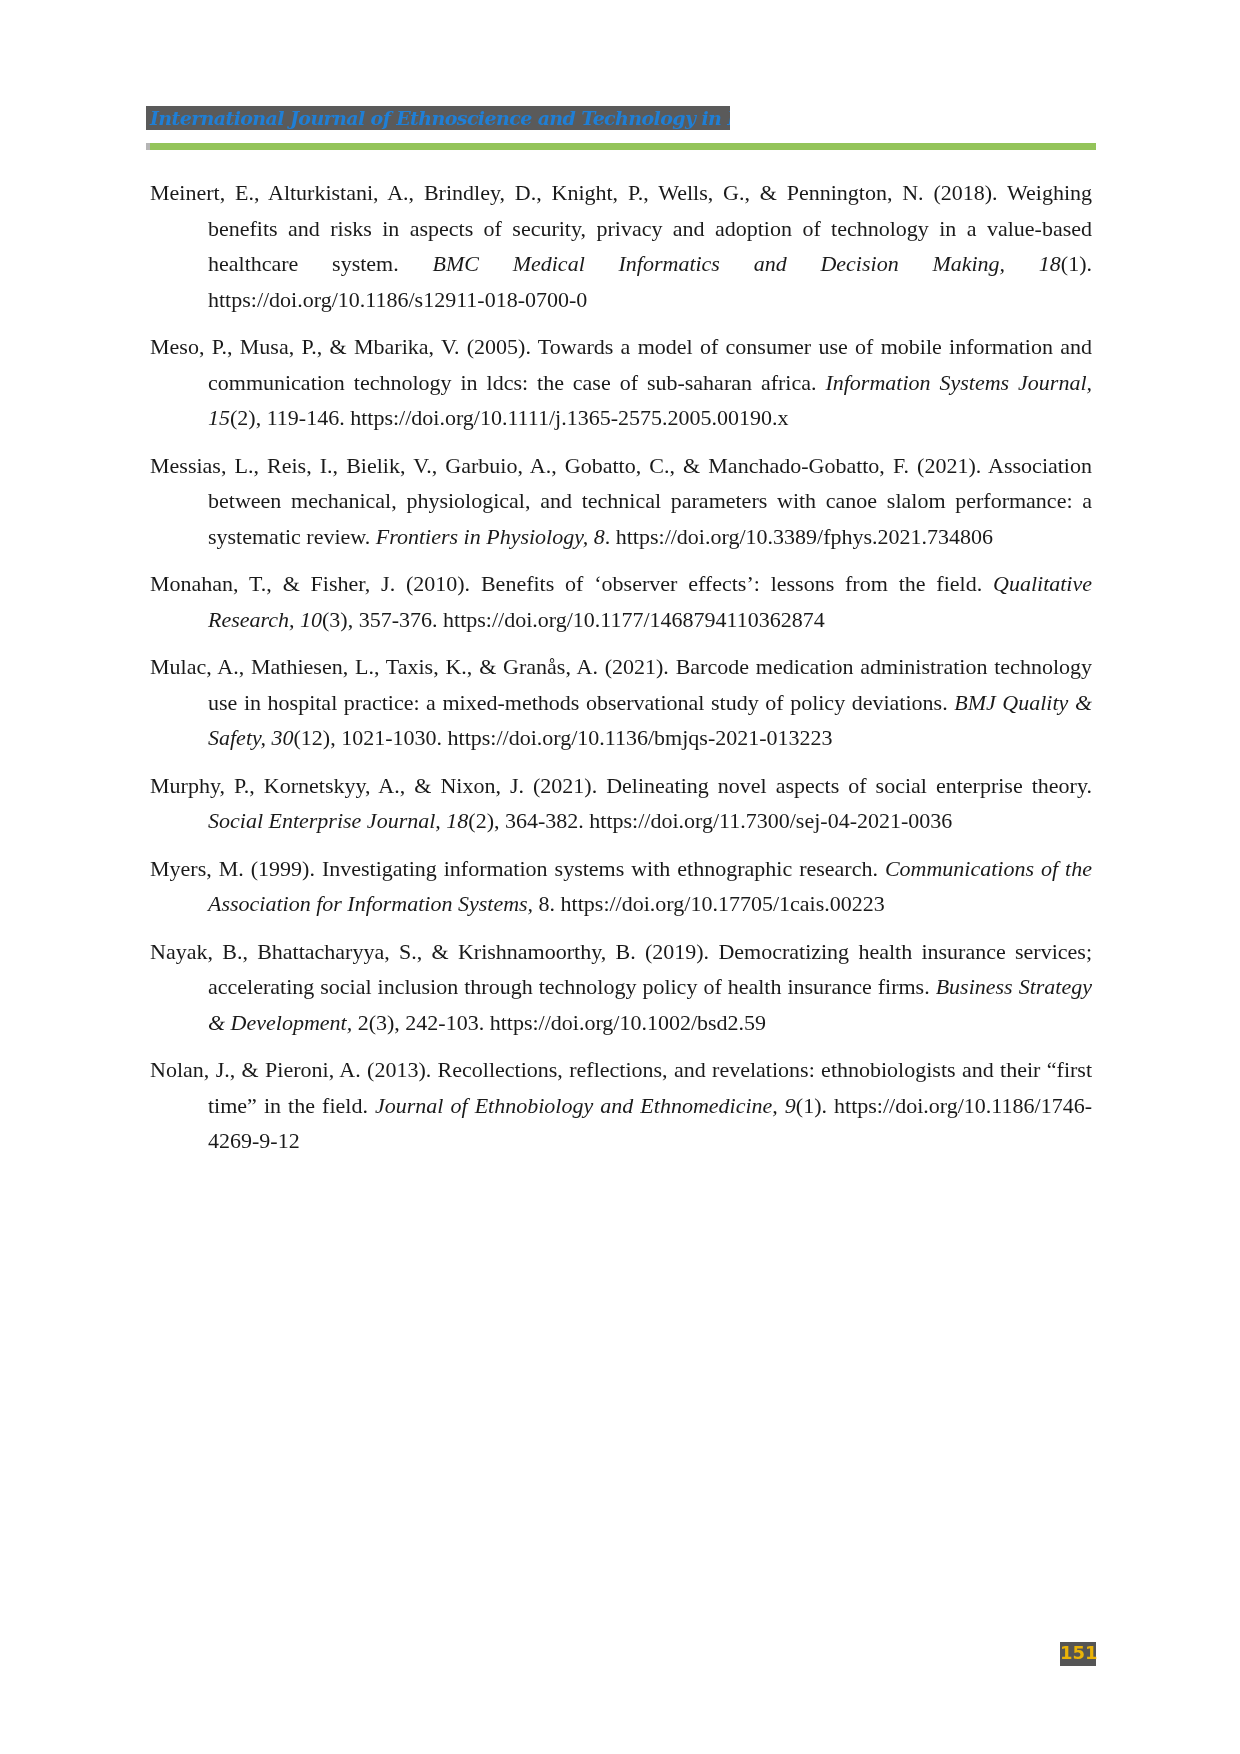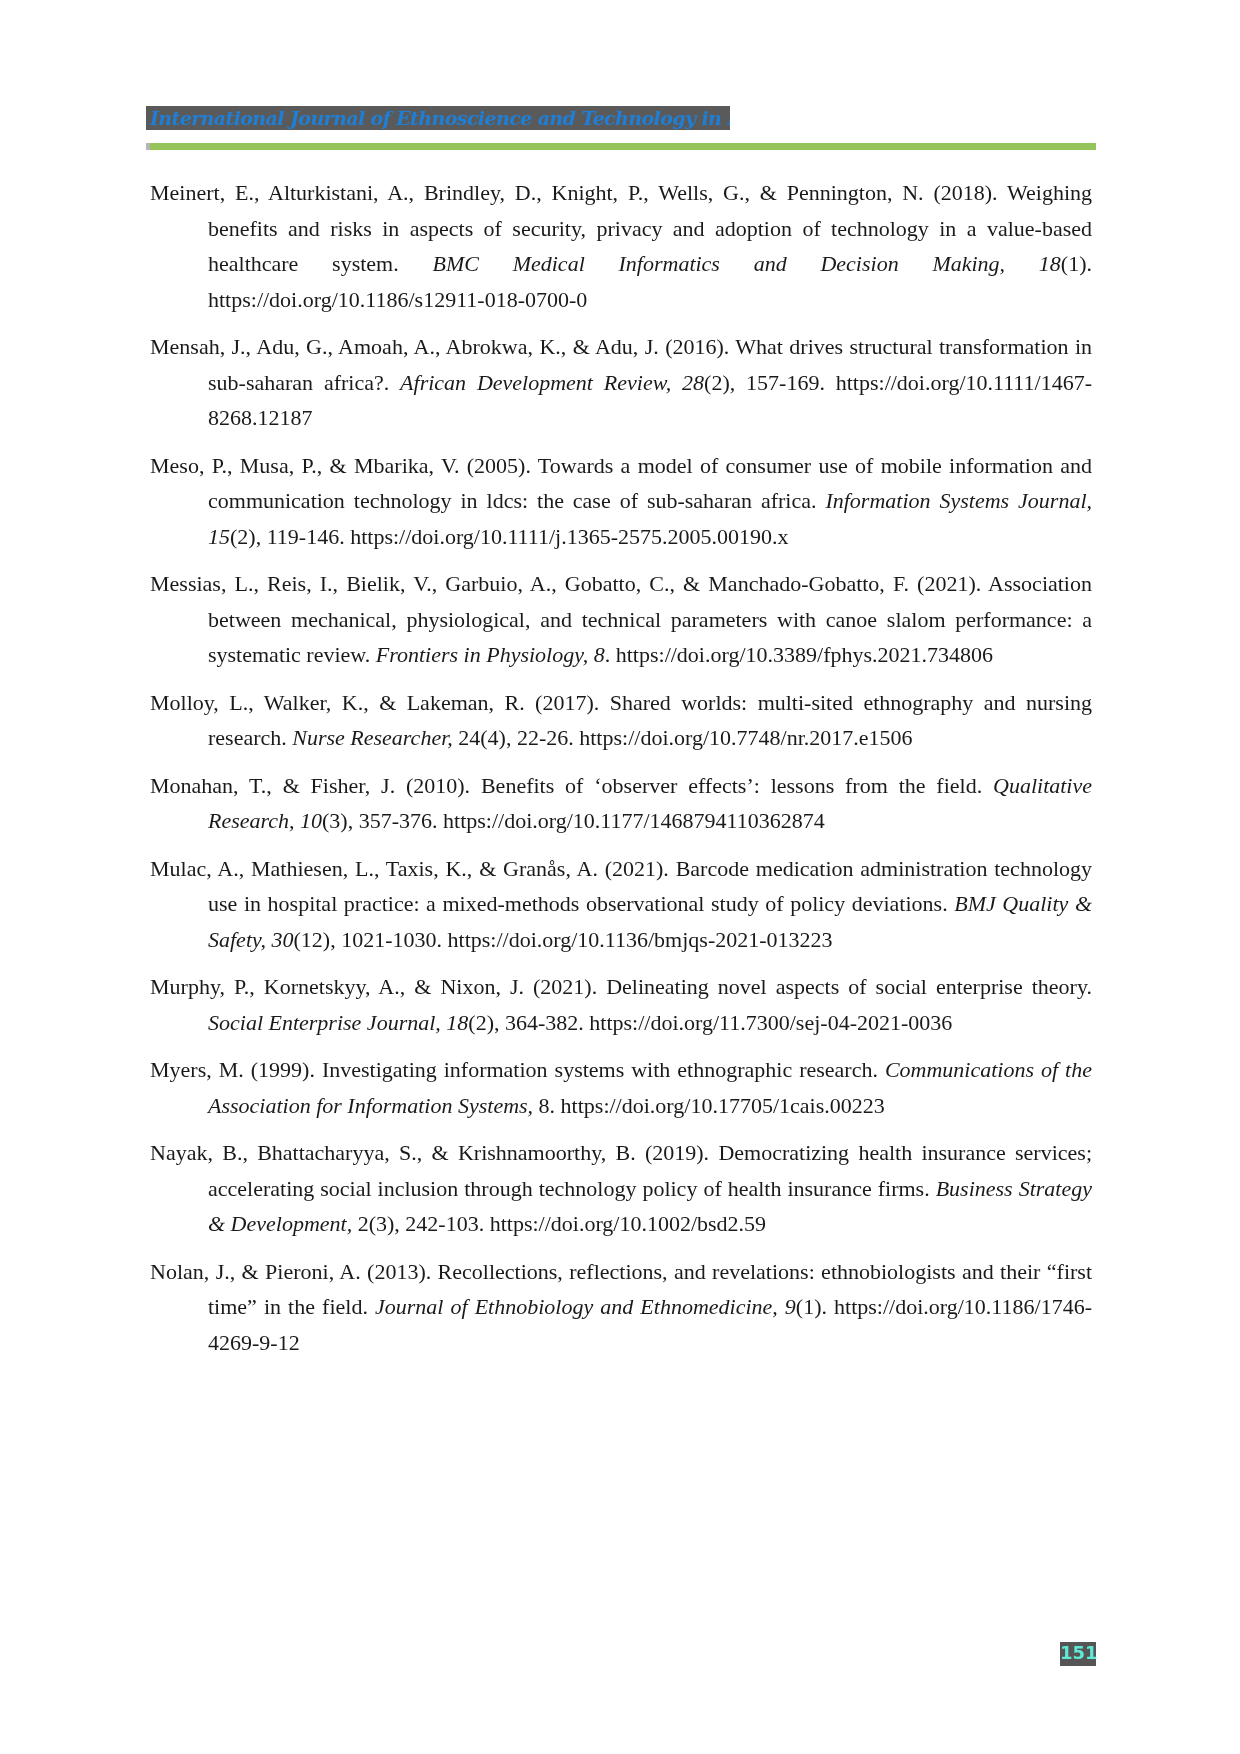--- a/index.html
+++ b/index.html
@@ -14,38 +14,36 @@
     .header-rule { position: absolute; left: 146px; top: 143px; width: 950px; height: 7px; background: #94c45a; }
     .header-rule::before { content: ""; position: absolute; left: 0; top: 0; width: 4px; height: 7px; background: #b5b5b5; }
     .refs { position: absolute; left: 150px; top: 175px; width: 942px; }
     .ref {
       font-size: 22px; line-height: 35.5px; text-align: justify;
       padding-left: 58px; text-indent: -58px; margin: 0 0 12px 0;
     }
     .ref i { font-style: italic; }
     .page-num {
       position: absolute; left: 1060px; top: 1642px; width: 36px; height: 24px;
-      background: #555555; color: #5eead4; font-family: "DejaVu Sans", sans-serif;
+      background: #555555; color: #eab308; font-family: "DejaVu Sans", sans-serif;
       font-weight: bold; font-size: 18px; line-height: 22px; text-align: center;
     }
   </style>
 </head>
 <body>
 
 <div class="header">
   <span class="header-title">International Journal of Ethnoscience and Technology in Education</span>
 </div>
 <div class="header-rule"></div>
 
 <div class="refs">
   <p class="ref"><span>Meinert, E., Alturkistani, A., Brindley, D., Knight, P., Wells, G., &amp; Pennington, N. (2018). Weighing benefits and risks in aspects of security, privacy and adoption of technology in a value-based healthcare system. </span><i>BMC Medical Informatics and Decision Making, 18</i><span>(1). https://doi.org/10.1186/s12911-018-0700-0</span></p>
-  <p class="ref"><span>Mensah, J., Adu, G., Amoah, A., Abrokwa, K., &amp; Adu, J. (2016). What drives structural transformation in sub-saharan africa?. </span><i>African Development Review, 28</i><span>(2), 157-169. https://doi.org/10.1111/1467-8268.12187</span></p>
   <p class="ref"><span>Meso, P., Musa, P., &amp; Mbarika, V. (2005). Towards a model of consumer use of mobile information and communication technology in ldcs: the case of sub-saharan africa. </span><i>Information Systems Journal, 15</i><span>(2), 119-146. https://doi.org/10.1111/j.1365-2575.2005.00190.x</span></p>
   <p class="ref"><span>Messias, L., Reis, I., Bielik, V., Garbuio, A., Gobatto, C., &amp; Manchado-Gobatto, F. (2021). Association between mechanical, physiological, and technical parameters with canoe slalom performance: a systematic review. </span><i>Frontiers in Physiology, 8</i><span>. https://doi.org/10.3389/fphys.2021.734806</span></p>
-  <p class="ref"><span>Molloy, L., Walker, K., &amp; Lakeman, R. (2017). Shared worlds: multi-sited ethnography and nursing research. </span><i>Nurse Researcher, </i><span>24(4), 22-26. https://doi.org/10.7748/nr.2017.e1506</span></p>
   <p class="ref"><span>Monahan, T., &amp; Fisher, J. (2010). Benefits of ‘observer effects’: lessons from the field. </span><i>Qualitative Research, 10</i><span>(3), 357-376. https://doi.org/10.1177/1468794110362874</span></p>
   <p class="ref"><span>Mulac, A., Mathiesen, L., Taxis, K., &amp; Granås, A. (2021). Barcode medication administration technology use in hospital practice: a mixed-methods observational study of policy deviations. </span><i>BMJ Quality &amp; Safety, 30</i><span>(12), 1021-1030. https://doi.org/10.1136/bmjqs-2021-013223</span></p>
   <p class="ref"><span>Murphy, P., Kornetskyy, A., &amp; Nixon, J. (2021). Delineating novel aspects of social enterprise theory. </span><i>Social Enterprise Journal, 18</i><span>(2), 364-382. https://doi.org/11.7300/sej-04-2021-0036</span></p>
   <p class="ref"><span>Myers, M. (1999). Investigating information systems with ethnographic research. </span><i>Communications of the Association for Information Systems, </i><span>8. https://doi.org/10.17705/1cais.00223</span></p>
   <p class="ref"><span>Nayak, B., Bhattacharyya, S., &amp; Krishnamoorthy, B. (2019). Democratizing health insurance services; accelerating social inclusion through technology policy of health insurance firms. </span><i>Business Strategy &amp; Development, </i><span>2(3), 242-103. https://doi.org/10.1002/bsd2.59</span></p>
   <p class="ref"><span>Nolan, J., &amp; Pieroni, A. (2013). Recollections, reflections, and revelations: ethnobiologists and their “first time” in the field. </span><i>Journal of Ethnobiology and Ethnomedicine, 9</i><span>(1). https://doi.org/10.1186/1746-4269-9-12</span></p>
 </div>
 
 <div class="page-num">151</div>
 

